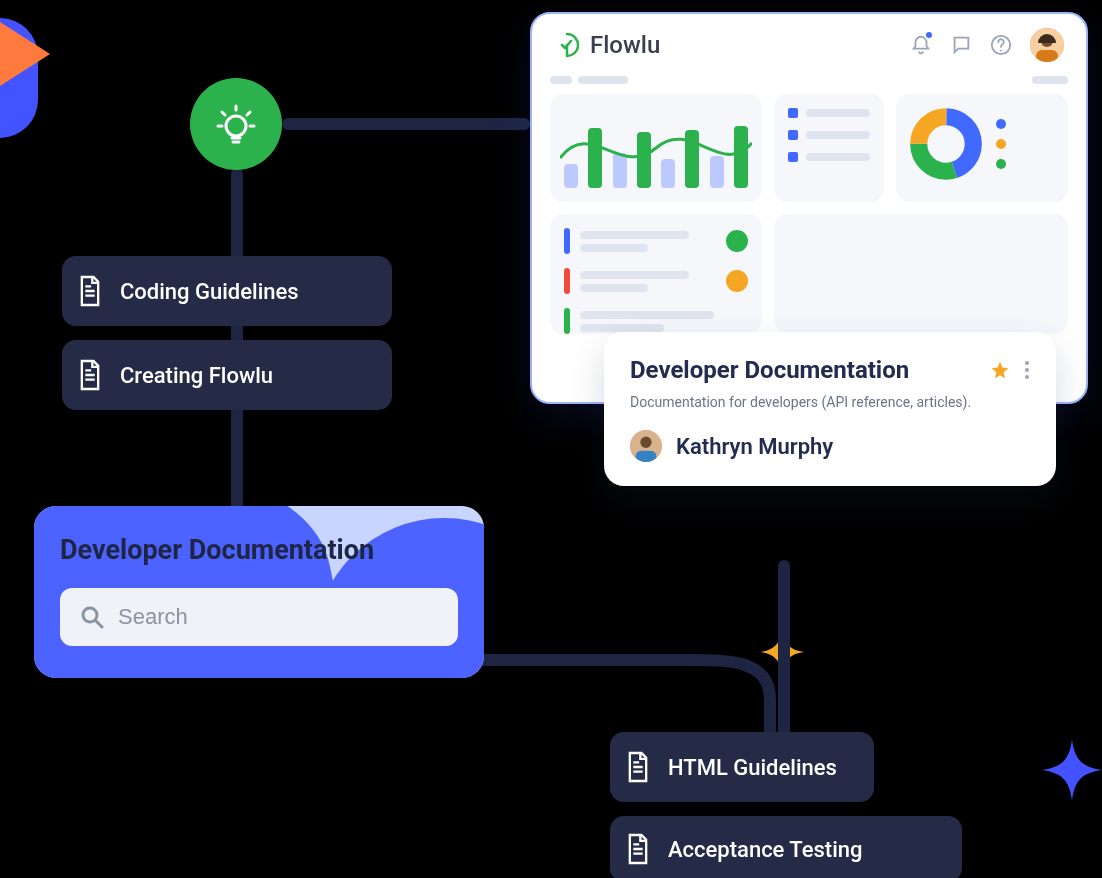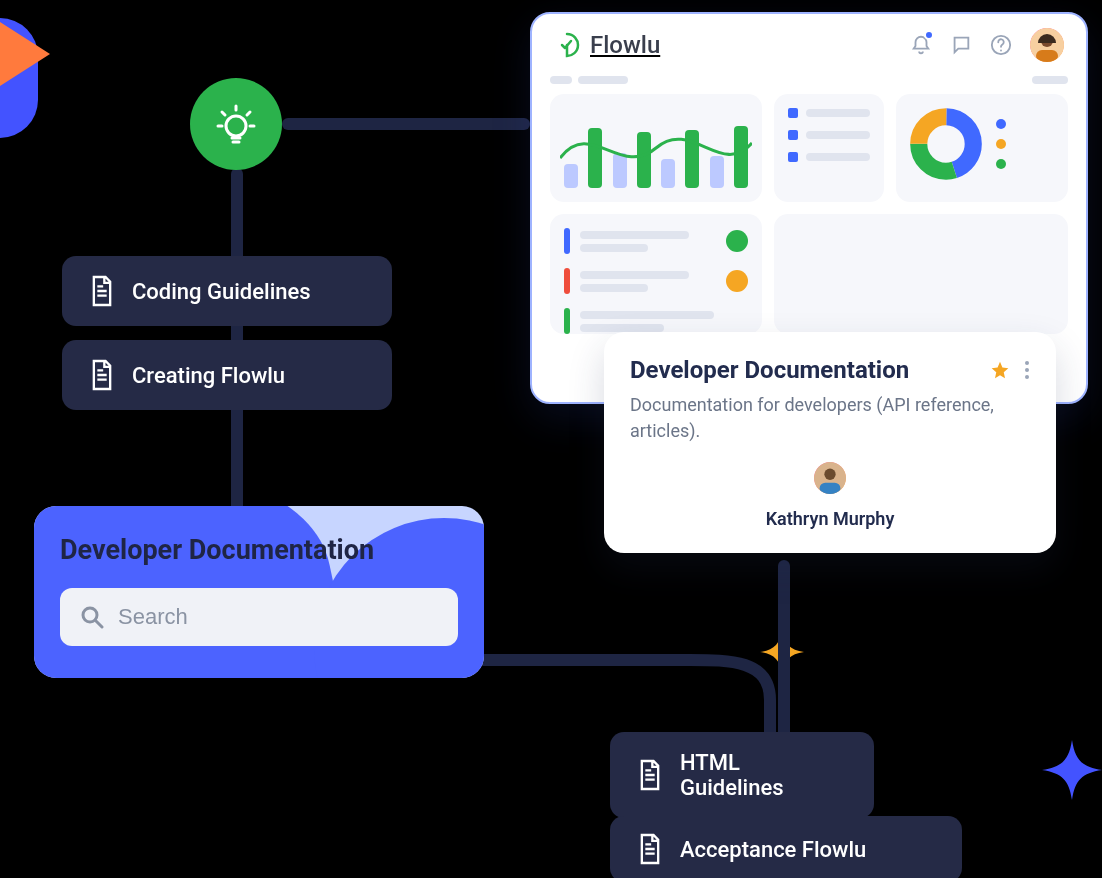--- a/index.html
+++ b/index.html
@@ -59,21 +59,21 @@
 
   
   .doc-chip {
     position: absolute;
     background: #252a46;
     color: #fff;
     border-radius: 14px;
     display: flex;
     align-items: center;
     gap: 16px;
-    padding: 18px 26px;
+    padding: 18px 14px;
     font-size: 22px;
     font-weight: 500;
   }
   .doc-icon {
     width: 28px; height: 34px;
     flex-shrink: 0;
   }
 
   
   .search-card {
@@ -135,21 +135,20 @@
     width: 558px; height: 392px;
     background: #fff;
     border: 2px solid #9eb3ff;
     border-radius: 20px;
     box-shadow: 0 14px 40px rgba(54, 80, 200, 0.15);
     overflow: hidden;
   }
   .app-topbar {
     display: flex; align-items: center; justify-content: space-between;
     padding: 14px 22px 10px 22px;
-    text-decoration: underline;
   }
   .brand {
     display: flex; align-items: center; gap: 10px;
     font-size: 24px; font-weight: 500; color: #3a3f4d;
   }
   .brand-mark {
     width: 26px; height: 26px;
   }
   .topbar-icons { display: flex; align-items: center; gap: 18px; }
   .icon-btn { width: 22px; height: 22px; position: relative; }
@@ -223,25 +222,25 @@
     padding: 24px 26px 24px 26px;
     z-index: 30;
   }
   .doc-card-head {
     display:flex; justify-content:space-between; align-items:flex-start;
     gap: 8px;
   }
   .doc-card-title { font-size: 24px; font-weight: 700; color: #222c4e; }
   .doc-card-icons { display:flex; align-items:center; gap: 14px; margin-top:4px;}
   .doc-card-desc {
-    margin-top: 8px; color: #6b7588; font-size: 18px; line-height: 1.45;
+    margin-top: 8px; color: #6b7588; font-size: 14px; line-height: 1.45;
   }
   .doc-card-user {
     margin-top: 18px; display:flex; align-items:center; gap: 14px;
-    font-size: 18px; font-weight: 600; color: #222c4e; flex-direction: column;
+    font-size: 22px; font-weight: 600; color: #222c4e;
   }
 
   
   .curve {
     position: absolute;
     stroke: #1e2543;
     fill: none;
     stroke-width: 12;
     stroke-linecap: round;
   }
@@ -462,16 +461,16 @@
   <div class="doc-chip" style="left:610px; top:732px; width:264px;">
     <svg class="doc-icon" viewBox="0 0 24 28">
         <path fill="none" stroke="#fff" stroke-width="2" d="M5 2h10l4 4v20H5z M14 2v5h5 M8 14h8 M8 18h8 M8 10h5"></path>
       </svg>
     <span>HTML Guidelines</span>
   </div>
   <div class="doc-chip" style="left:610px; top:816px; width:352px; padding-top:16px; padding-bottom:16px;">
     <svg class="doc-icon" viewBox="0 0 24 28">
         <path fill="none" stroke="#fff" stroke-width="2" d="M5 2h10l4 4v20H5z M14 2v5h5 M8 14h8 M8 18h8 M8 10h5"></path>
       </svg>
-    <span>Acceptance Flowlu</span>
+    <span>Acceptance Testing</span>
   </div>
 
 </div>
 
 </body></html>

